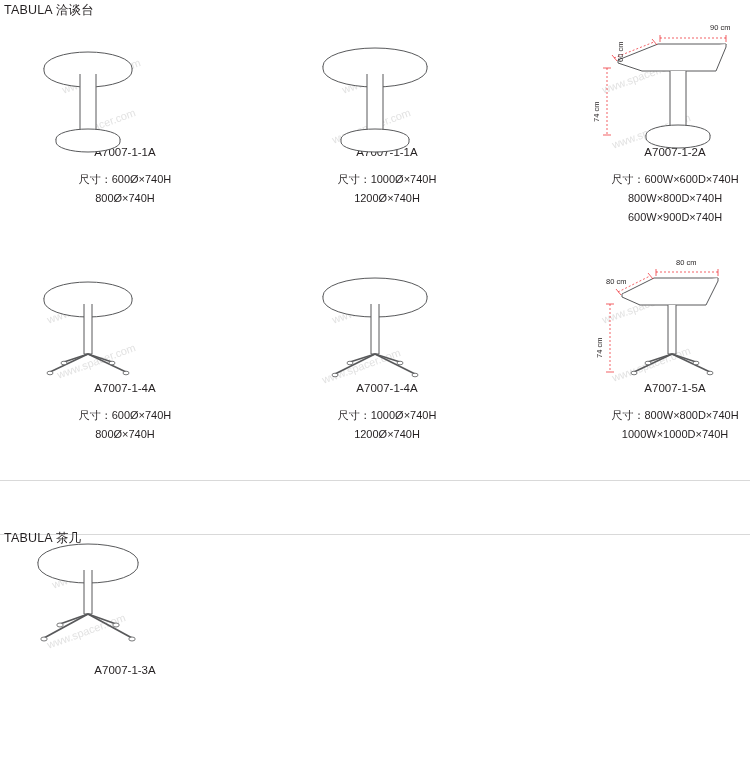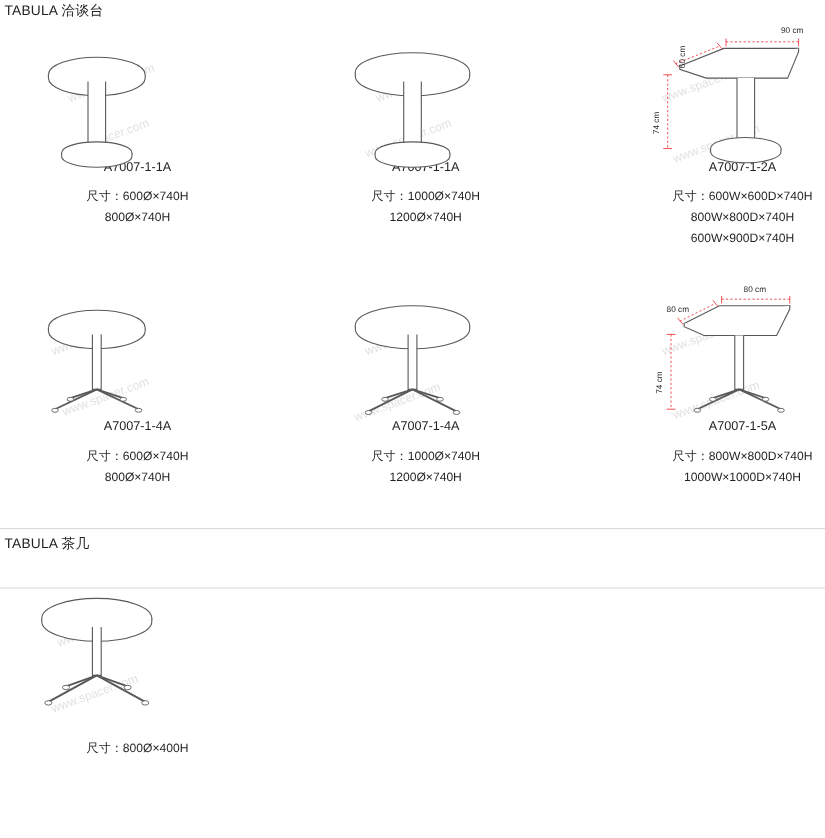--- a/index.html
+++ b/index.html
@@ -20,21 +20,21 @@
     width: 750px;
     height: 566px;
   }
   .section-title {
     font-size: 12.5px;
     color: #231f20;
     letter-spacing: 0.2px;
     padding-left: 2px;
   }
   .sec1-title { position: absolute; left: 2px; top: 2px; }
-  .sec2-title { position: absolute; left: 2px; top: 486px; }
+  .sec2-title { position: absolute; left: 2px; top: 530px; }
 
   .divider {
     position: absolute;
     left: 0;
     width: 750px;
     height: 1px;
     background: #d9d9d9;
   }
   .div1 { top: 480px; }
   .div2 { top: 534px; }
@@ -279,18 +279,18 @@
         <path d="M88,84 L44,108" stroke="#58595b" stroke-width="1.8" fill="none"></path>
         <path d="M88,84 L132,108" stroke="#58595b" stroke-width="1.8" fill="none"></path>
         <path d="M88,84 L60,94" stroke="#58595b" stroke-width="1.8" fill="none"></path>
         <path d="M88,84 L116,94" stroke="#58595b" stroke-width="1.8" fill="none"></path>
         <ellipse cx="44" cy="109" rx="3.2" ry="2" fill="#ffffff" stroke="#58595b" stroke-width="0.8"></ellipse>
         <ellipse cx="132" cy="109" rx="3.2" ry="2" fill="#ffffff" stroke="#58595b" stroke-width="0.8"></ellipse>
         <ellipse cx="60" cy="95" rx="3.2" ry="2" fill="#ffffff" stroke="#58595b" stroke-width="0.8"></ellipse>
         <ellipse cx="116" cy="95" rx="3.2" ry="2" fill="#ffffff" stroke="#58595b" stroke-width="0.8"></ellipse>
       </svg>
     </div>
-    <div class="specs">
-      <div>尺寸：800Ø×400H</div>
+    <div class="code">A7007-1-3A</div>
+    <div class="specs">
     </div>
   </div>
 
 </div>
 
 </body></html>

